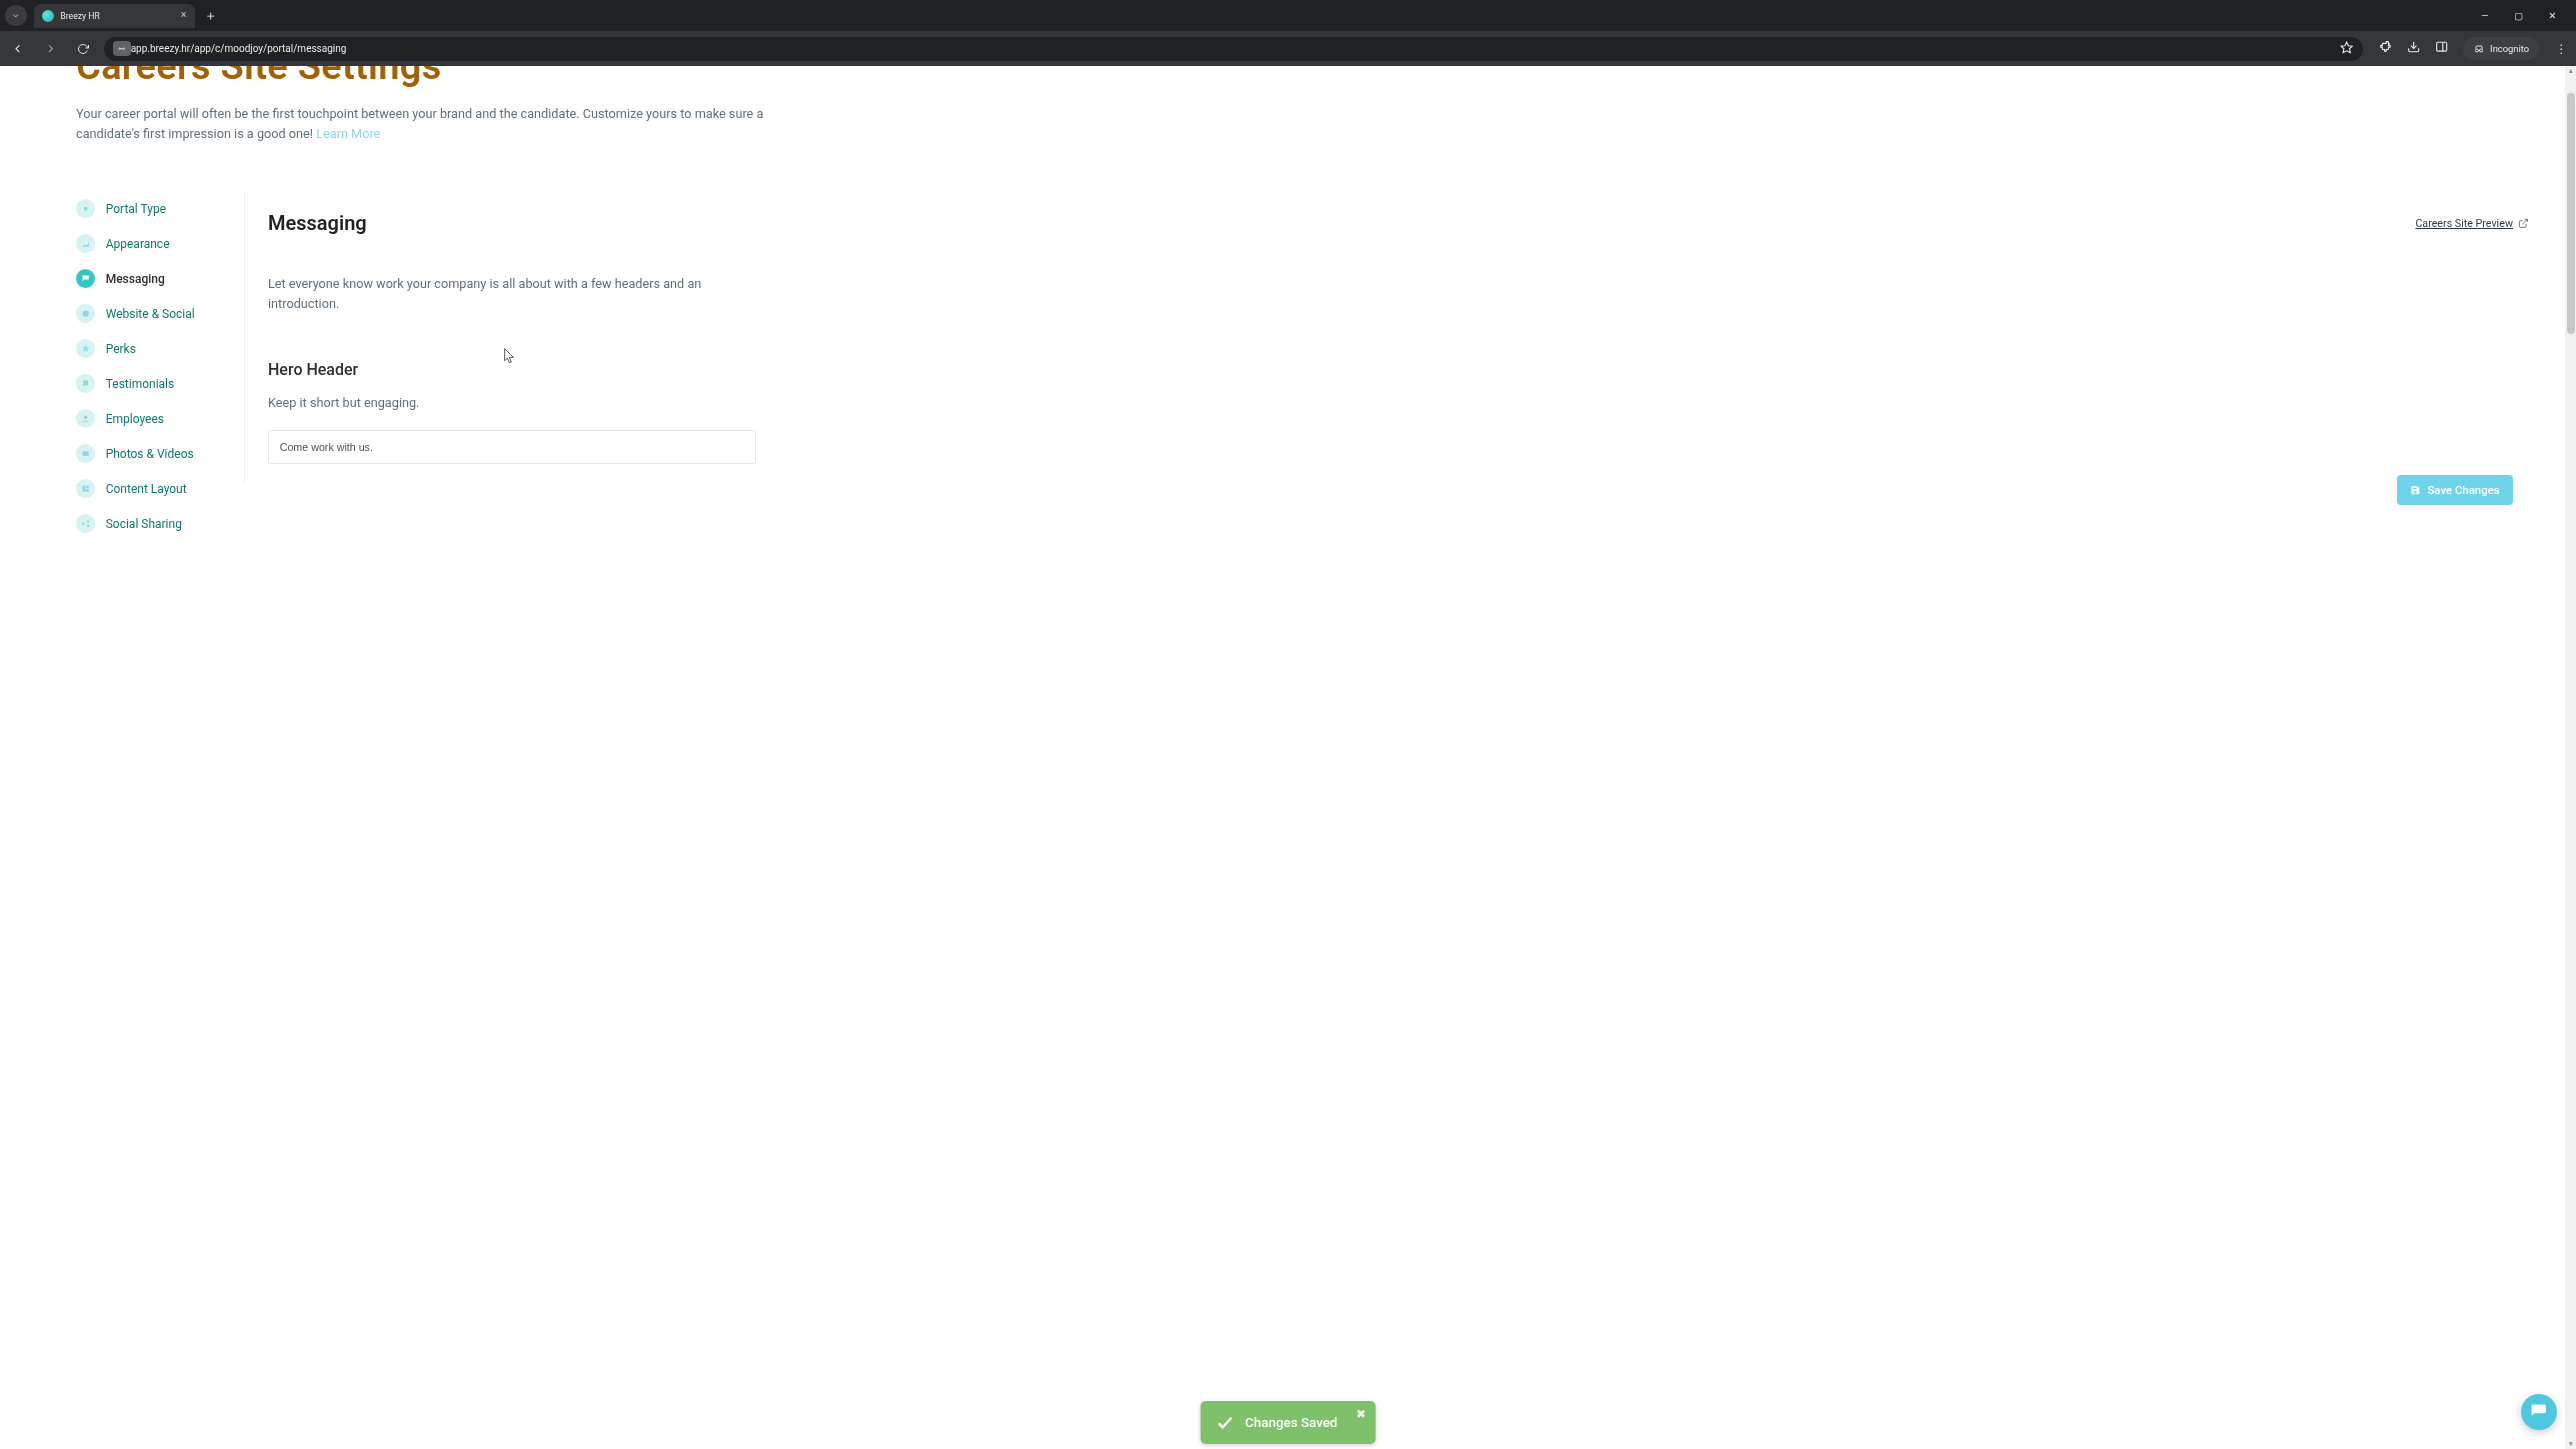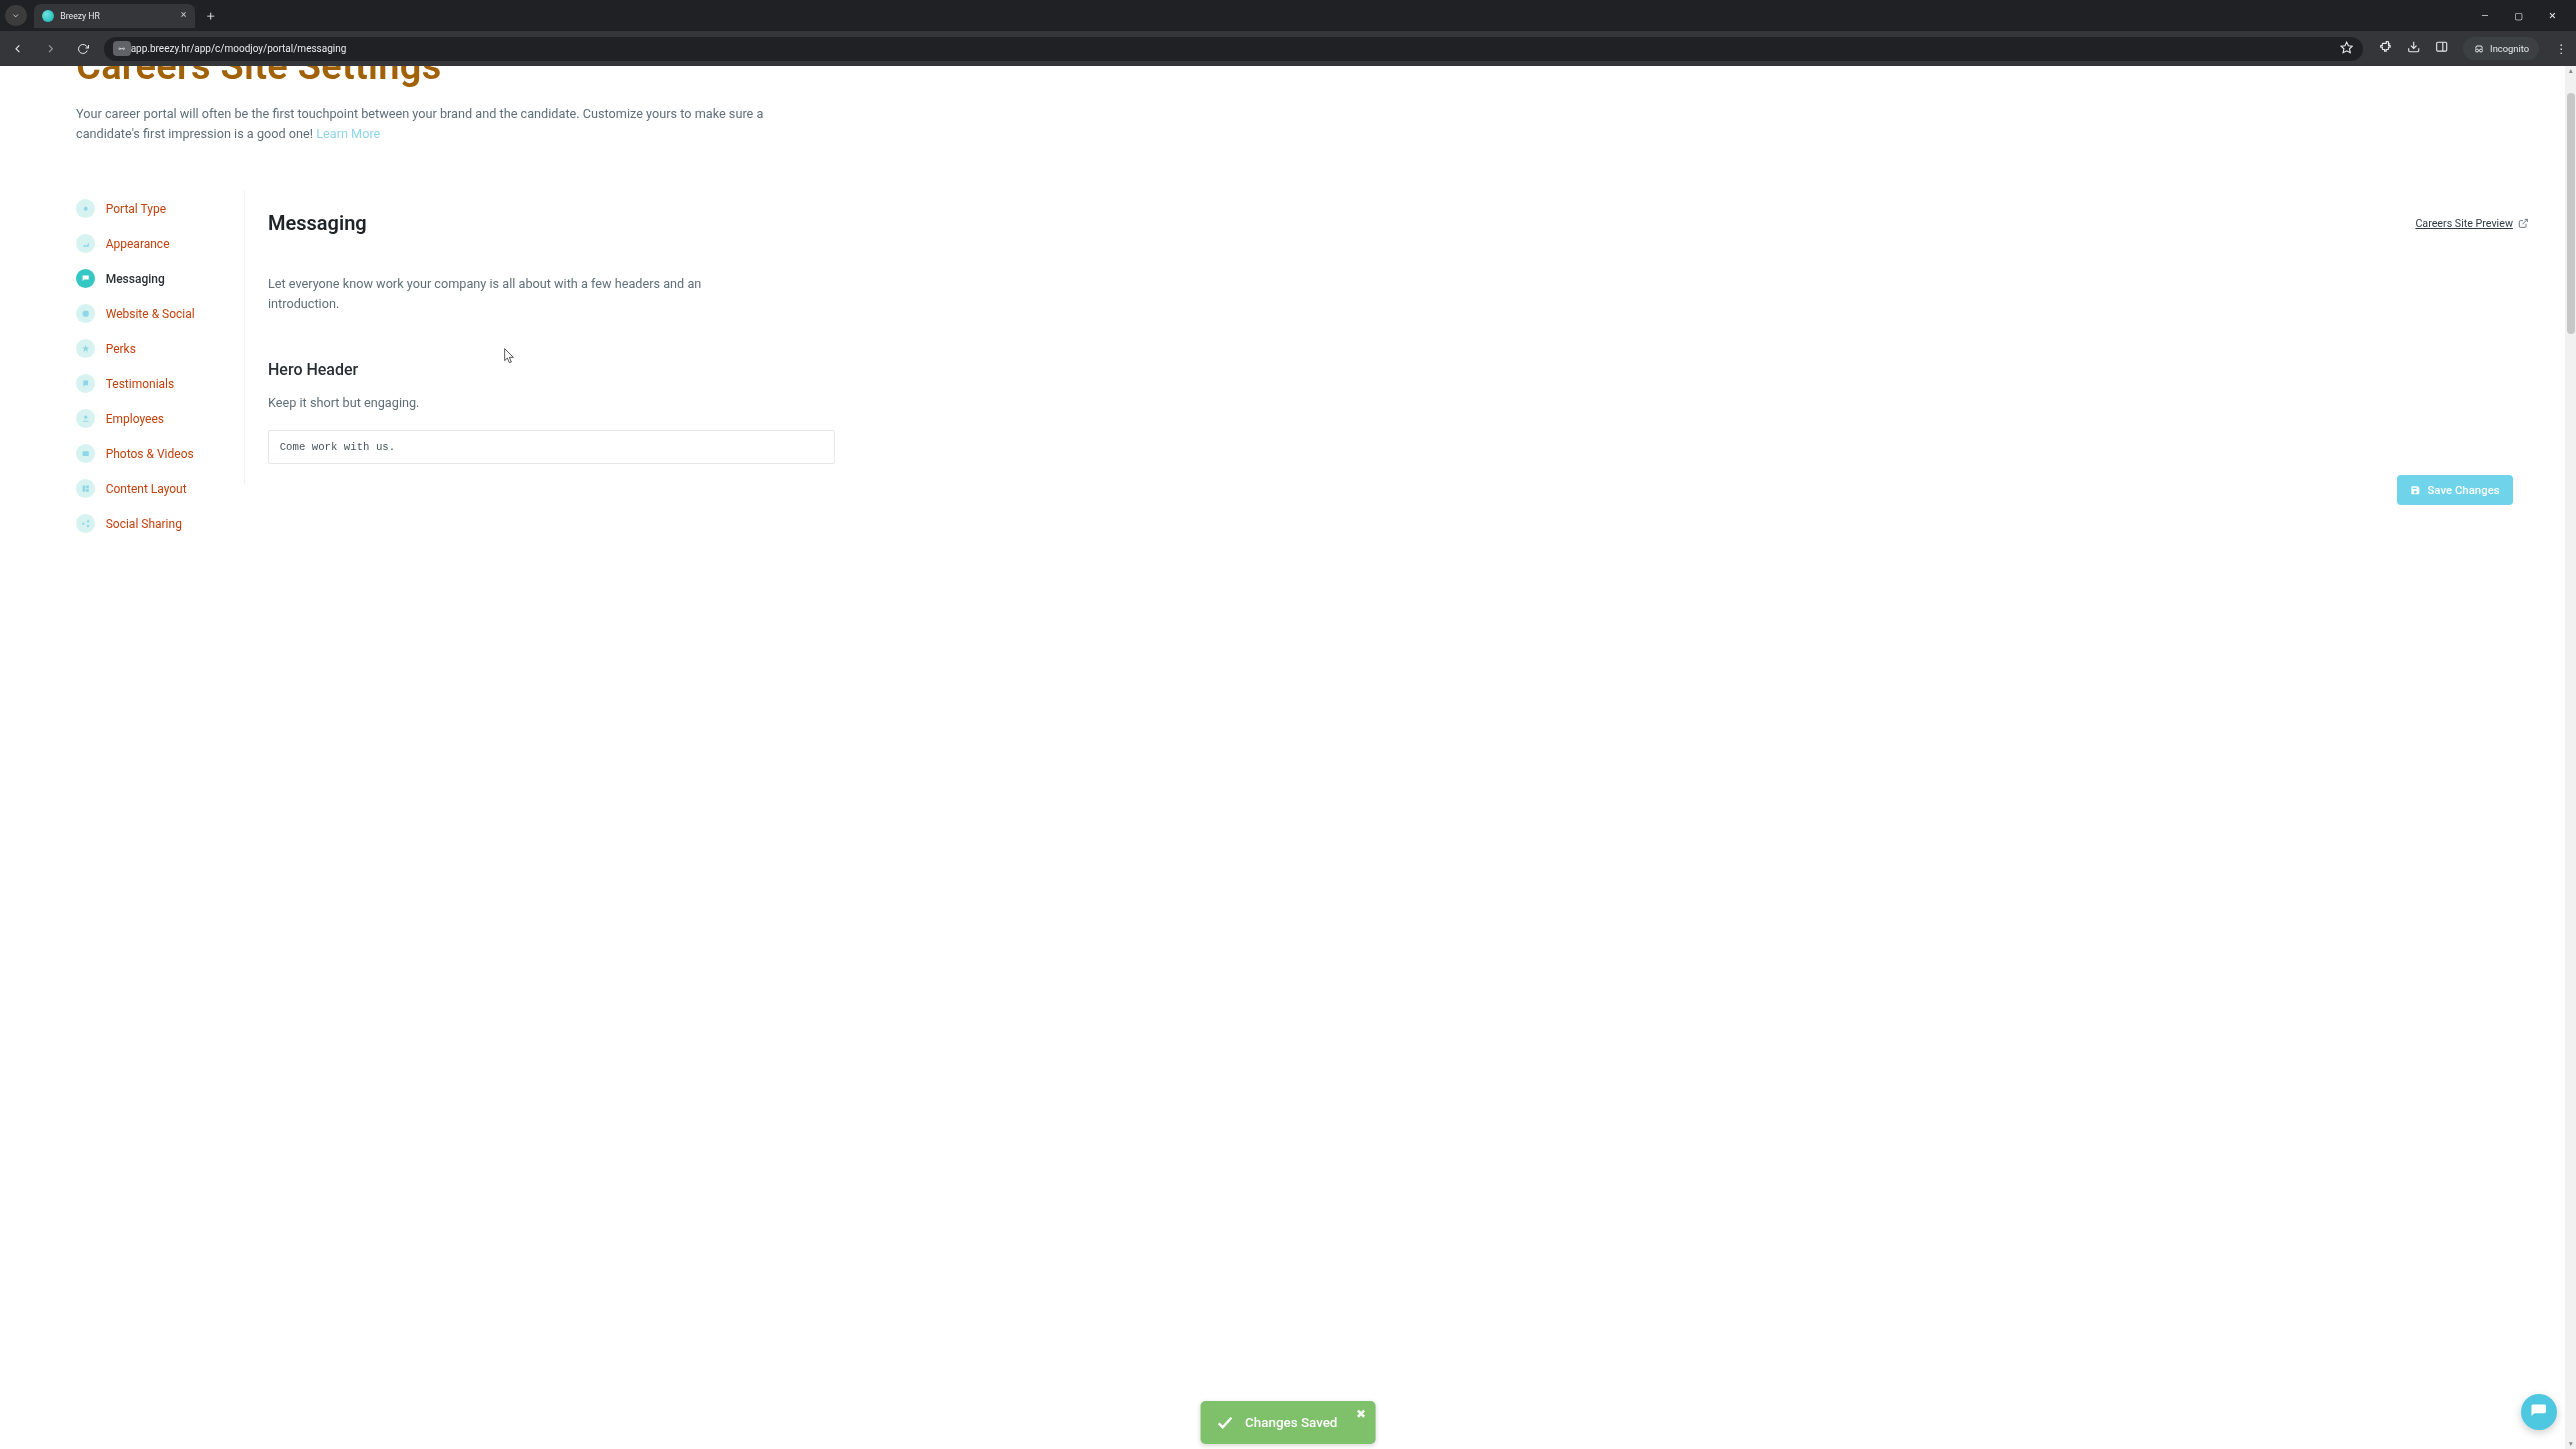--- a/index.html
+++ b/index.html
@@ -80,21 +80,21 @@
   .page-intro a { color: #8fd6e8; text-decoration: none; }
 
   .content-row {
     display:flex; align-items:flex-start; gap: 0; margin-top: 47px;
   }
 
   
   .side-nav { width: 168px; flex: none; }
   .side-item {
     display:flex; align-items:center; gap: 10.7px;
-    height: 35px; color:#c2410c; font-size: 12px;
+    height: 35px; color:#0f766e; font-size: 12px;
   }
   .side-item .dot {
     width: 19px; height: 19px; border-radius: 50%;
     background: #d6f2f1;
     display:flex; align-items:center; justify-content:center;
     color:#8fd6e8;
   }
   .side-item.active { color:#2a2f33; font-weight: 500; }
   .side-item.active .dot { background:#35c7c4; color:#fff; }
   .side-item .dot svg { width:9.4px; height:9.4px; }
@@ -110,23 +110,23 @@
   .preview-link {
     color:#2e3b44; font-size:10.7px; text-decoration: underline;
     display:flex; align-items:center; gap:5.4px;
   }
   .preview-link svg { width:10.7px; height:10.7px; stroke:#5a6670; }
   .panel-intro { margin-top: 39px; font-size:12.7px; color:#5f6f7a; line-height:1.55; max-width: 463px; }
 
   .section-title { margin-top: 46px; font-size:16px; font-weight:500; color:#2a2f33; }
   .section-sub   { margin-top: 16px; font-size:12.7px; color:#5f6f7a; }
   .hero-input {
-    margin-top: 20px; width: 567px; max-width: 100%;
+    margin-top: 20px; width: 488px; max-width: 100%;
     height: 34px; border:0.7px solid #e4e8eb; border-radius:2px;
-    padding: 0 10.7px; font-size:10.7px; color:#4a545c; background:#fff;font-family:Liberation Mono, monospace;
+    padding: 0 10.7px; font-size:10.7px; color:#4a545c; background:#fff;
   }
 
   
   .save-btn {
     position:absolute; right: 36px; bottom: -6.7px;
     transform: translateY(50%);
   }
   .save-btn-inner {
     display:flex; align-items:center; gap:6.7px;
     background:#6fd3e9; color:#fff; font-size:11.4px; font-weight:500;

